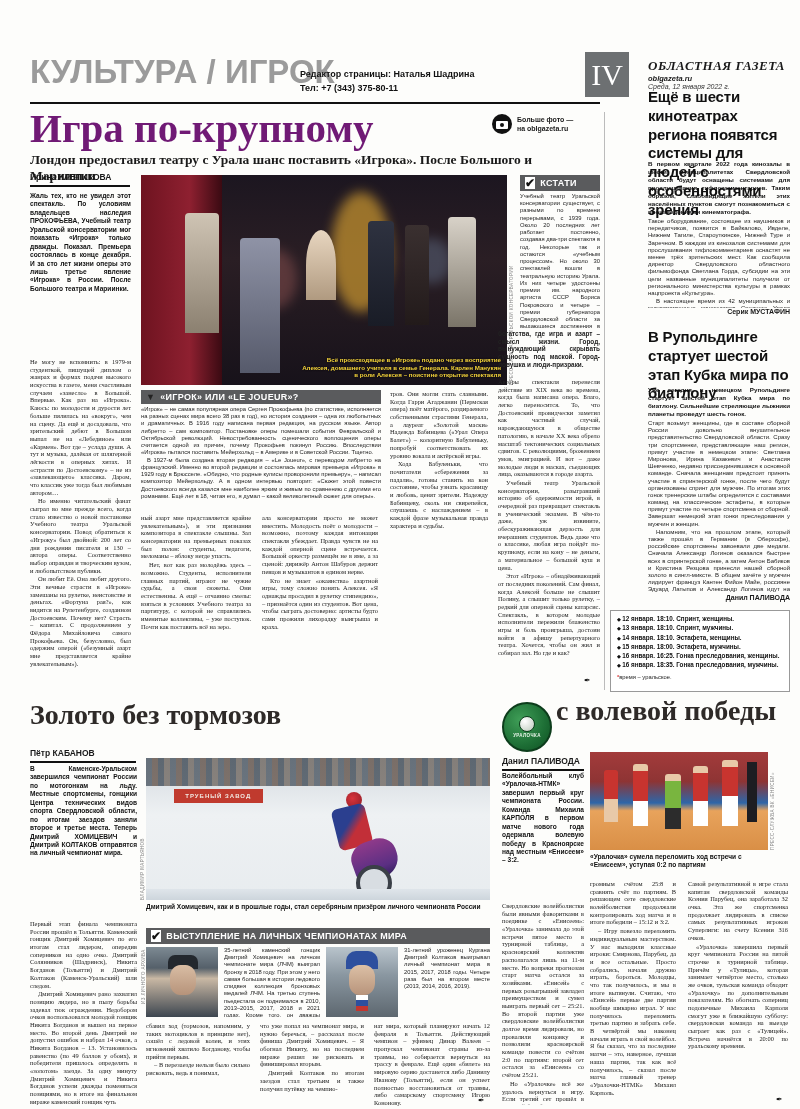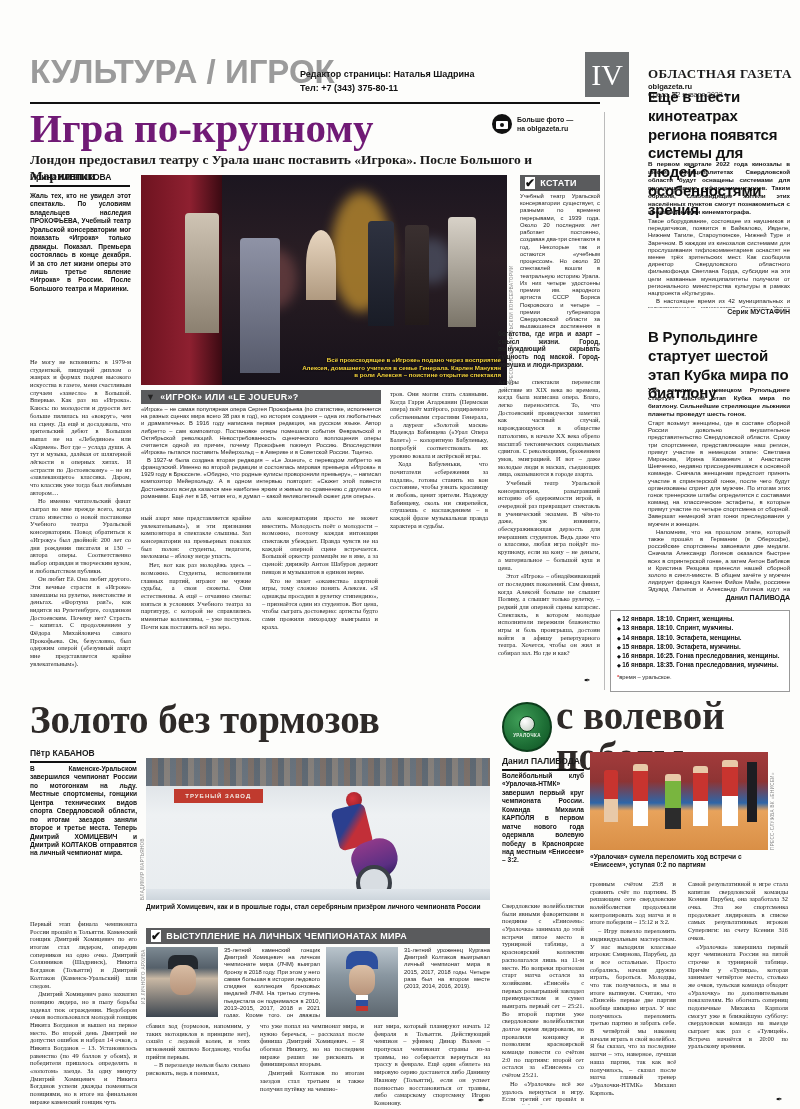--- a/index.html
+++ b/index.html
@@ -9,21 +9,21 @@
   .section-title{font-family:"Liberation Sans",sans-serif;font-weight:bold;font-size:33px;color:#9b9b9b;letter-spacing:0px;line-height:1;}
   .ed-block{font-family:Liberation Sans, sans-serif;font-size:9px;font-weight:bold;line-height:1.5;color:#111;margin-top:16px;}
   .pagenum{width:44px;height:45px;background:#6d7072;color:#fff;font-family:"Liberation Serif",serif;font-size:30px;display:flex;align-items:center;justify-content:center;}
   .masthead{font-family:"Liberation Serif",serif;font-weight:bold;font-size:13px;letter-spacing:.5px;}
   .mast-site{font-family:"Liberation Sans",sans-serif;font-weight:bold;font-size:7.5px;}
   .mast-date{font-family:"Liberation Sans",sans-serif;font-size:7px;color:#333;}
   .hrule{height:2px;background:#111;}
   .vdivider{width:1px;background:#bbb;}
   
   .h1{font-family:"Liberation Serif",serif;font-size:41px;font-weight:600;line-height:1;color:#701a75;}
-  .h2{font-family:"Liberation Serif",serif;font-size:39px;font-weight:600;line-height:1.05;color:#2e2a28;}
+  .h2{font-family:"Liberation Serif",serif;font-size:28px;font-weight:600;line-height:1.05;color:#2e2a28;}
   .subhead{font-family:"Liberation Serif",serif;font-size:13.5px;font-weight:bold;}
   .rail-h{font-family:"Liberation Sans",sans-serif;font-weight:bold;font-size:15px;line-height:1.25;letter-spacing:-.2px;color:#111;}
   
   .byline{font-family:"Liberation Sans",sans-serif;font-weight:bold;font-size:8.5px;border-bottom:2px solid #111;padding-bottom:3px;}
   .col{overflow:hidden;text-align:justify;font-size:6.4px;line-height:1.2;color:#222;}
   .col .para{text-indent:8px;margin:0 0 1px 0;}
   .col .para:first-child{text-indent:0;}
   .lead{font-family:"Liberation Sans",sans-serif;font-weight:bold;font-size:6.6px;line-height:1.28;text-align:justify;color:#111;overflow:hidden;}
   .boldlead{font-family:"Liberation Sans",sans-serif;font-weight:bold;}
   .sans{font-family:"Liberation Sans",sans-serif;}
@@ -71,21 +71,21 @@
 </style>
 </head>
 <body>
 
 <div class="abs section-title" style="left:30px;top:55px;">КУЛЬТУРА / ИГРОК</div>
 <div class="abs ed-block" style="left:300px;top:52px;width:270px;">
   <div>Редактор страницы: Наталья Шадрина</div>
   <div>Тел: +7 (343) 375-80-11</div>
 </div>
 <div class="abs pagenum" style="left:585px;top:52px;">IV</div>
-<div class="abs" style="left:648px;top:66px;width:145px;">
+<div class="abs" style="left:648px;top:58px;width:145px;font-style:italic;">
   <div class="masthead">ОБЛАСТНАЯ ГАЗЕТА</div>
   <div class="mast-site">oblgazeta.ru</div>
   <div class="mast-date">Среда, 12 января 2022 г.</div>
 </div>
 <div class="abs hrule" style="left:30px;top:102px;width:570px;"></div>
 <div class="abs vdivider" style="left:604px;top:112px;height:578px;"></div>
 
 <div class="abs h1" style="left:30px;top:108px;width:440px;">Игра по-крупному</div>
 <div class="abs" style="left:492px;top:114px;display:flex;gap:5px;align-items:center;">
   <div class="camera"></div>

